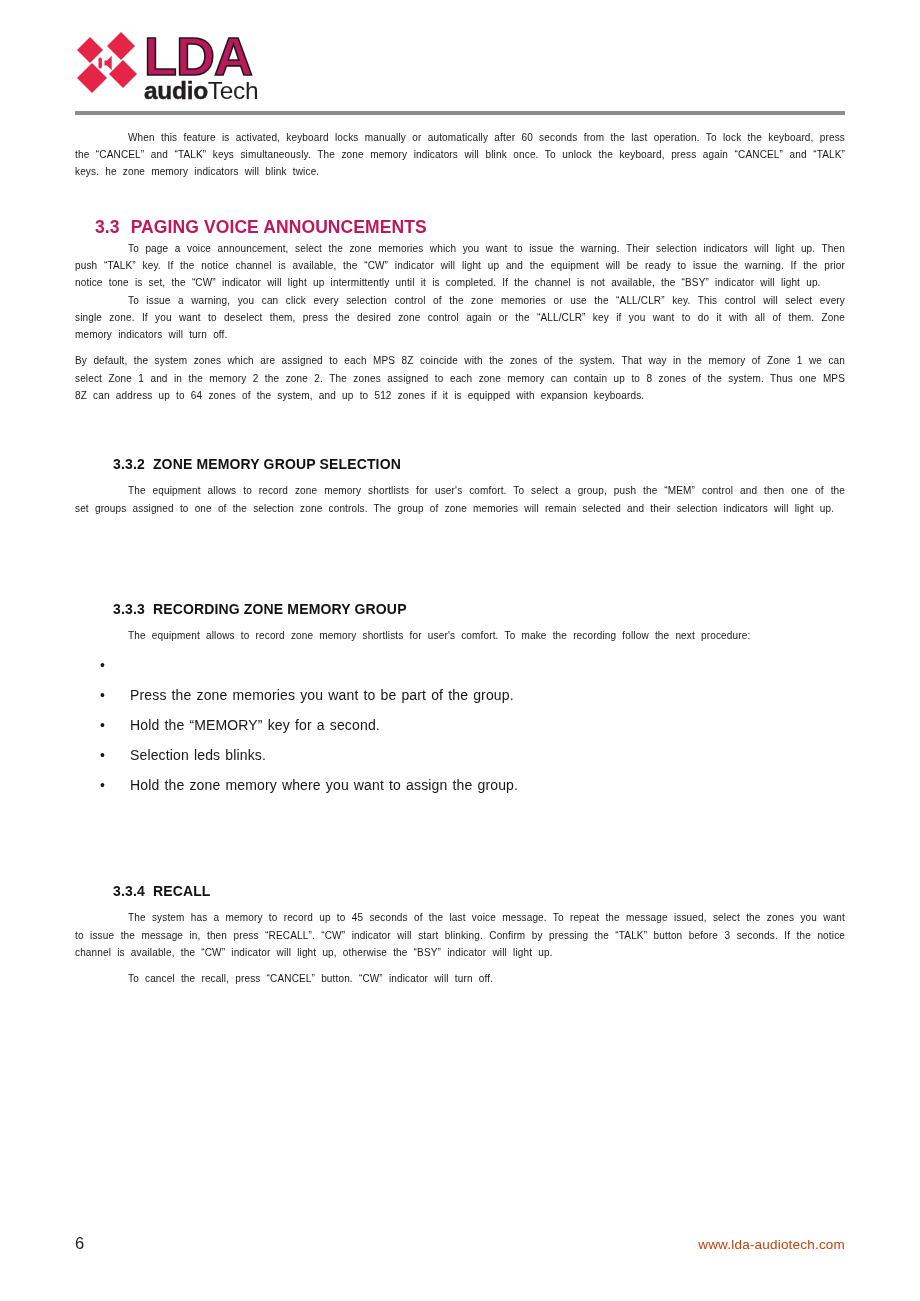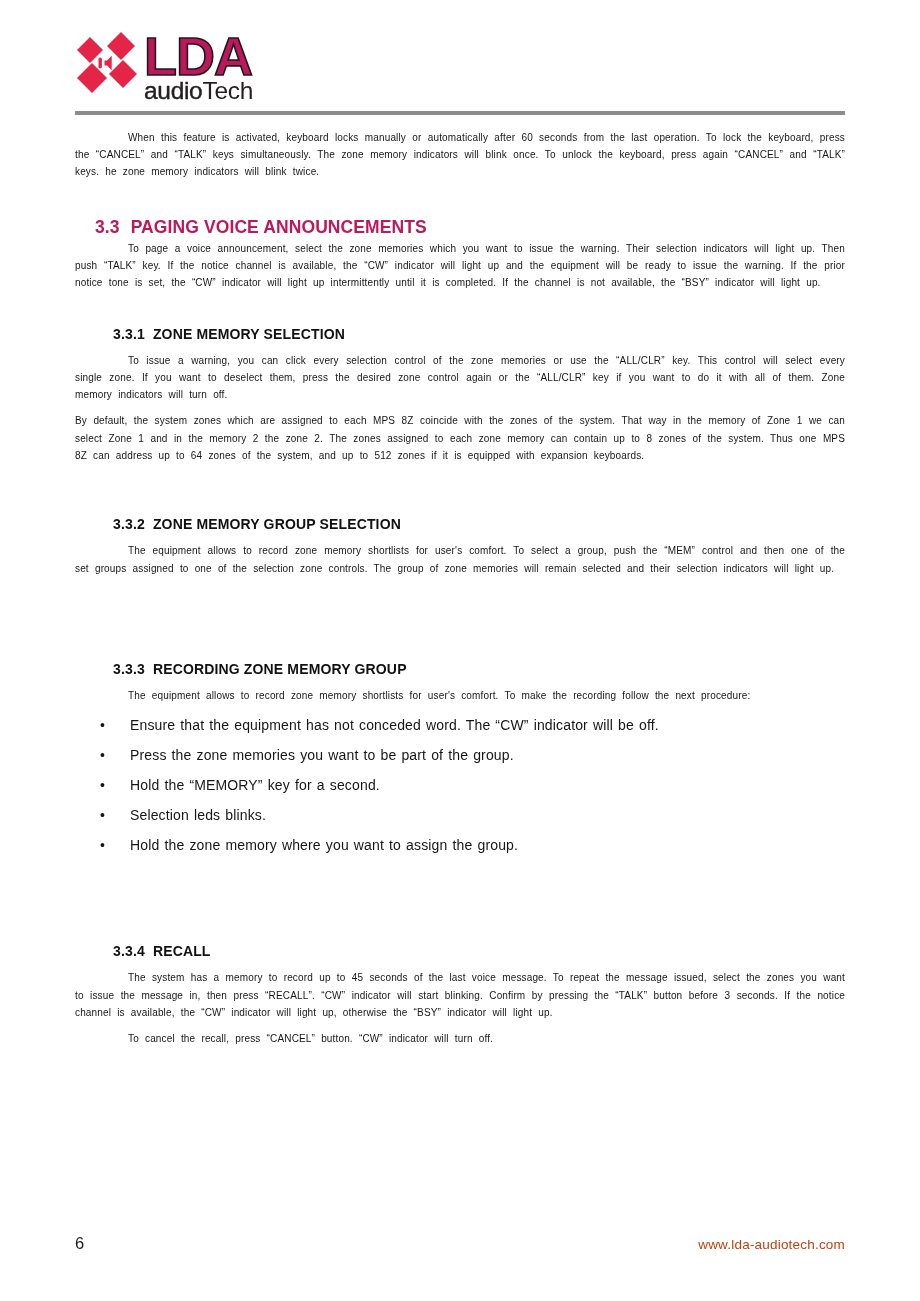--- a/index.html
+++ b/index.html
@@ -28,21 +28,21 @@
     color: #be185d;
     -webkit-text-stroke: 1.6px #1b1718;
   }
   .logo-sub {
     font-size: 24.5px;
     letter-spacing: -0.3px;
     color: #231f20;
     line-height: 1.0;
     margin-top: 1px;
   }
-  .logo-sub .b { font-weight: normal; -webkit-text-stroke: 0.4px #231f20; }
+  .logo-sub .b { font-weight: bold; -webkit-text-stroke: 0.4px #231f20; }
   .logo-sub .l { font-weight: normal; }
   .rule {
     height: 4px;
     background: #8c8c8c;
     margin-top: 7px;
   }
 
   
   .body {
     font-size: 10px;
@@ -133,33 +133,31 @@
         </div>
       </div>
       <div class="rule"></div>
     </div>
 
     <p class="body indent intro">When this feature is activated, keyboard locks manually or automatically after 60 seconds from the last operation. To lock the keyboard, press the “CANCEL” and “TALK” keys simultaneously. The zone memory indicators will blink once. To unlock the keyboard, press again “CANCEL” and “TALK” keys. he zone memory indicators will blink twice.</p>
 
     <h1 class="sec"><span class="num">3.3</span><span>PAGING VOICE ANNOUNCEMENTS</span></h1>
     <p class="body indent">To page a voice announcement, select the zone memories which you want to issue the warning. Their selection indicators will light up. Then push “TALK” key. If the notice channel is available, the “CW” indicator will light up and the equipment will be ready to issue the warning. If the prior notice tone is set, the “CW” indicator will light up intermittently until it is completed. If the channel is not available, the “BSY” indicator will light up.</p>
 
-    <h2 class="sub gap-34"><span class="num">3.3.1</span><span>ZONE MEMORY SELECTION</span></h2>
     <p class="body indent">To issue a warning, you can click every selection control of the zone memories or use the “ALL/CLR” key. This control will select every single zone. If you want to deselect them, press the desired zone control again or the “ALL/CLR” key if you want to do it with all of them. Zone memory indicators will turn off.</p>
     <p class="body mt-p">By default, the system zones which are assigned to each MPS 8Z coincide with the zones of the system. That way in the memory of Zone 1 we can select Zone 1 and in the memory 2 the zone 2. The zones assigned to each zone memory can contain up to 8 zones of the system. Thus one MPS 8Z can address up to 64 zones of the system, and up to 512 zones if it is equipped with expansion keyboards.</p>
 
     <h2 class="sub gap-52"><span class="num">3.3.2</span><span>ZONE MEMORY GROUP SELECTION</span></h2>
     <p class="body indent">The equipment allows to record zone memory shortlists for user's comfort. To select a group, push the “MEM” control and then one of the set groups assigned to one of the selection zone controls. The group of zone memories will remain selected and their selection indicators will light up.</p>
 
     <h2 class="sub gap-54"><span class="num">3.3.3</span><span>RECORDING ZONE MEMORY GROUP</span></h2>
     <p class="body indent">The equipment allows to record zone memory shortlists for user's comfort. To make the recording follow the next procedure:</p>
     <ul class="bullets">
       <li>
           <span class="dot">•</span>
-          <span>Ensure that the equipment has not conceded word. The “CW” indicator will be off.</span>
         </li>
       <li>
           <span class="dot">•</span>
           <span>Press the zone memories you want to be part of the group.</span>
         </li>
       <li>
           <span class="dot">•</span>
           <span>Hold the “MEMORY” key for a second.</span>
         </li>
       <li>

